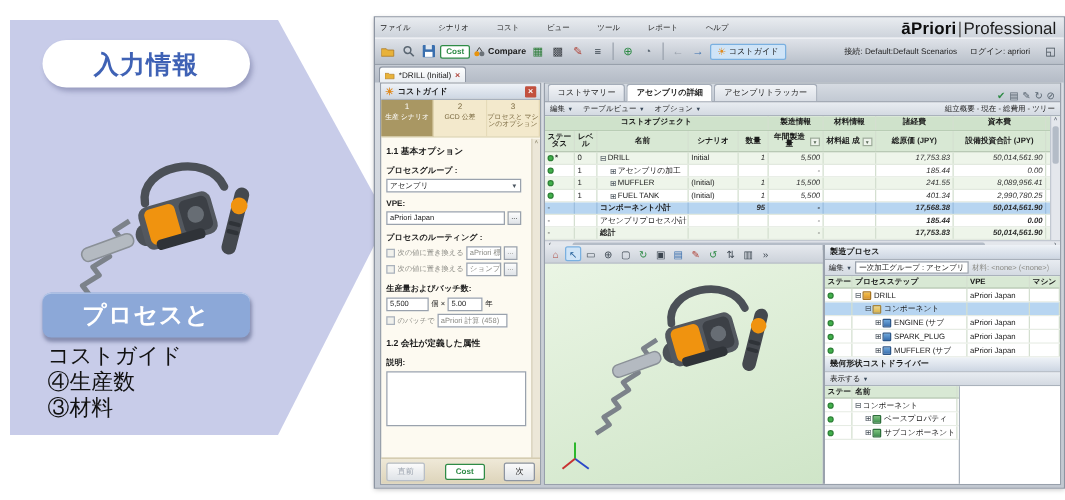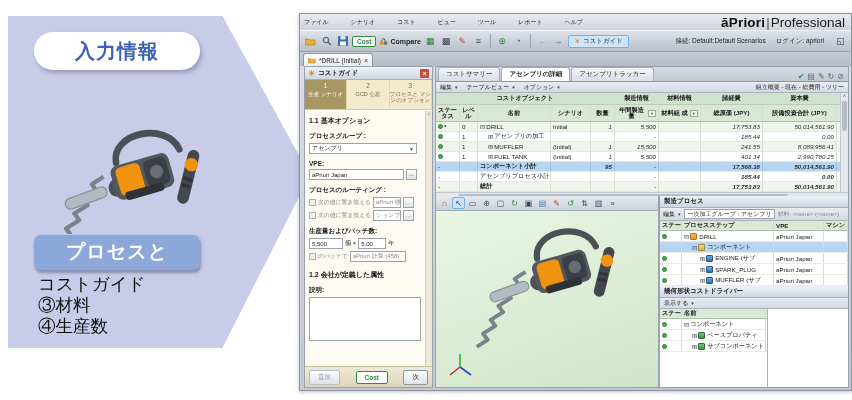--- a/index.html
+++ b/index.html
@@ -198,22 +198,22 @@
 
 <section id="info">
   <div id="info-shape"></div>
   <div class="pill">入力情報</div>
   <svg class="ab" style="left:28px;top:100px" width="190" height="150" viewBox="0 0 220 180">
       <use href="#drill-model"></use>
     </svg>
   <div class="bluebtn" id="calcbtn">プロセスと</div>
   <div class="conds">
     <div>コストガイド</div>
+    <div>④生産数</div>
     <div>③材料</div>
-    <div>④生産数</div>
   </div>
 </section>
 
 <section id="win">
 
   <div class="menubar">
     <span class="mi">ファイル</span>
     <span class="mi">シナリオ</span>
     <span class="mi">コスト</span>
     <span class="mi">ビュー</span>

